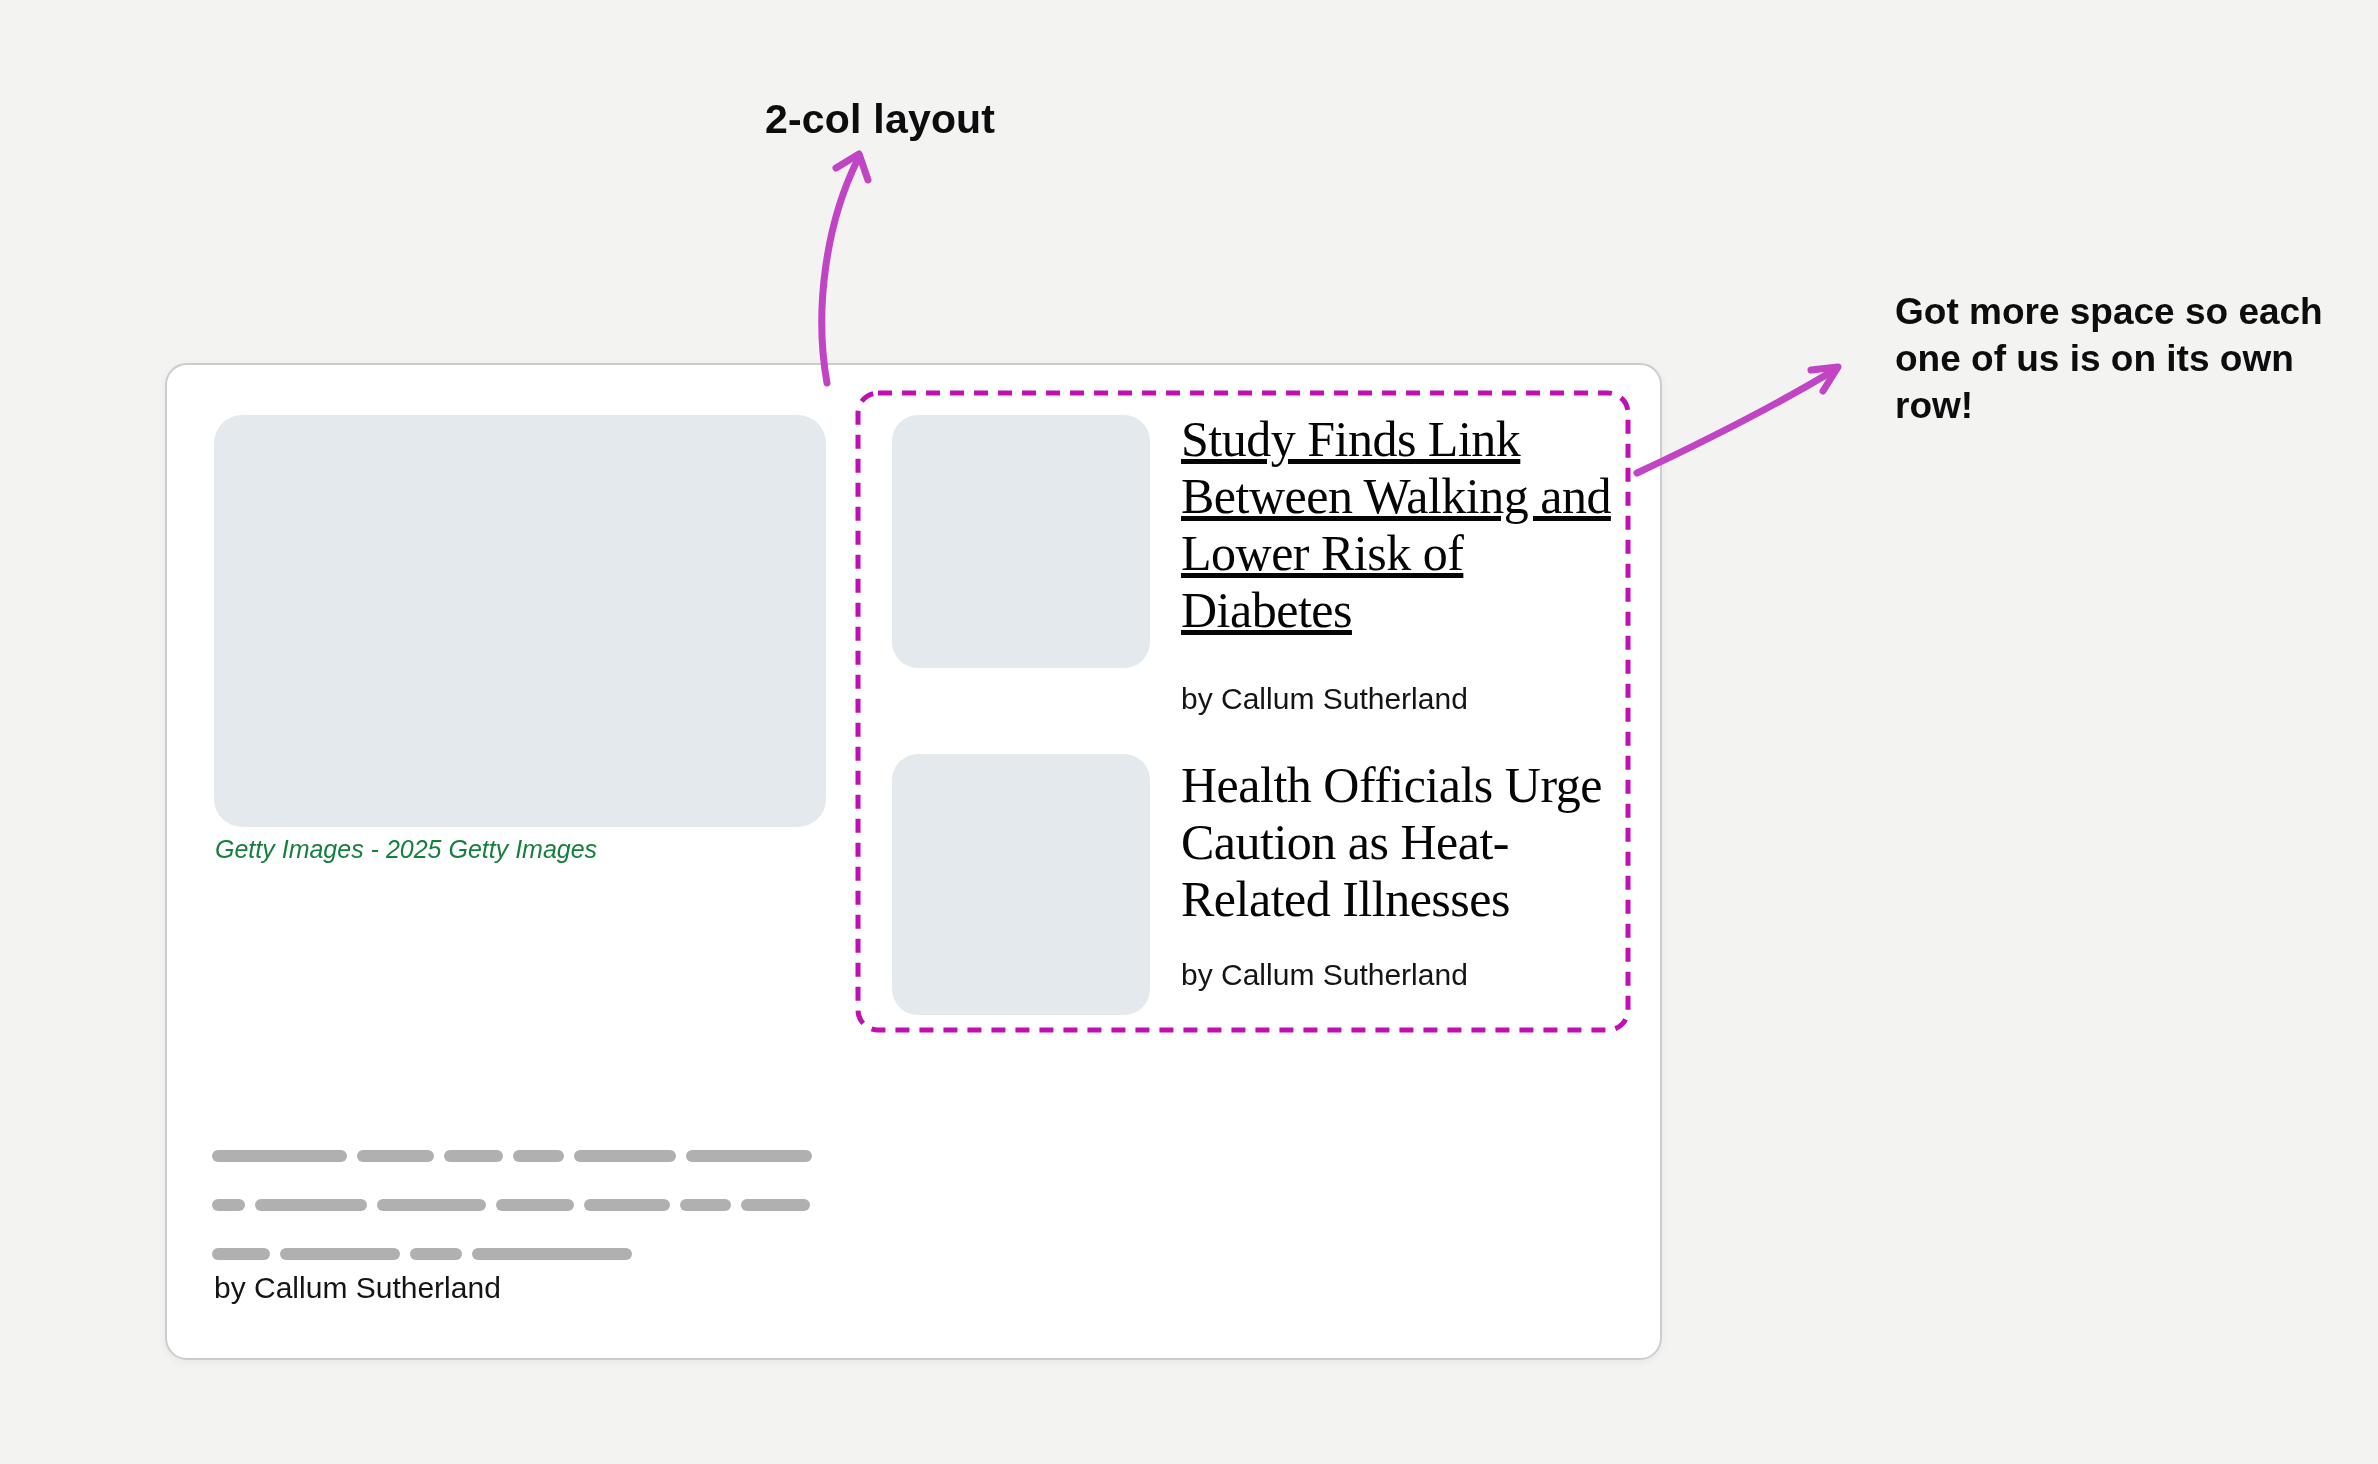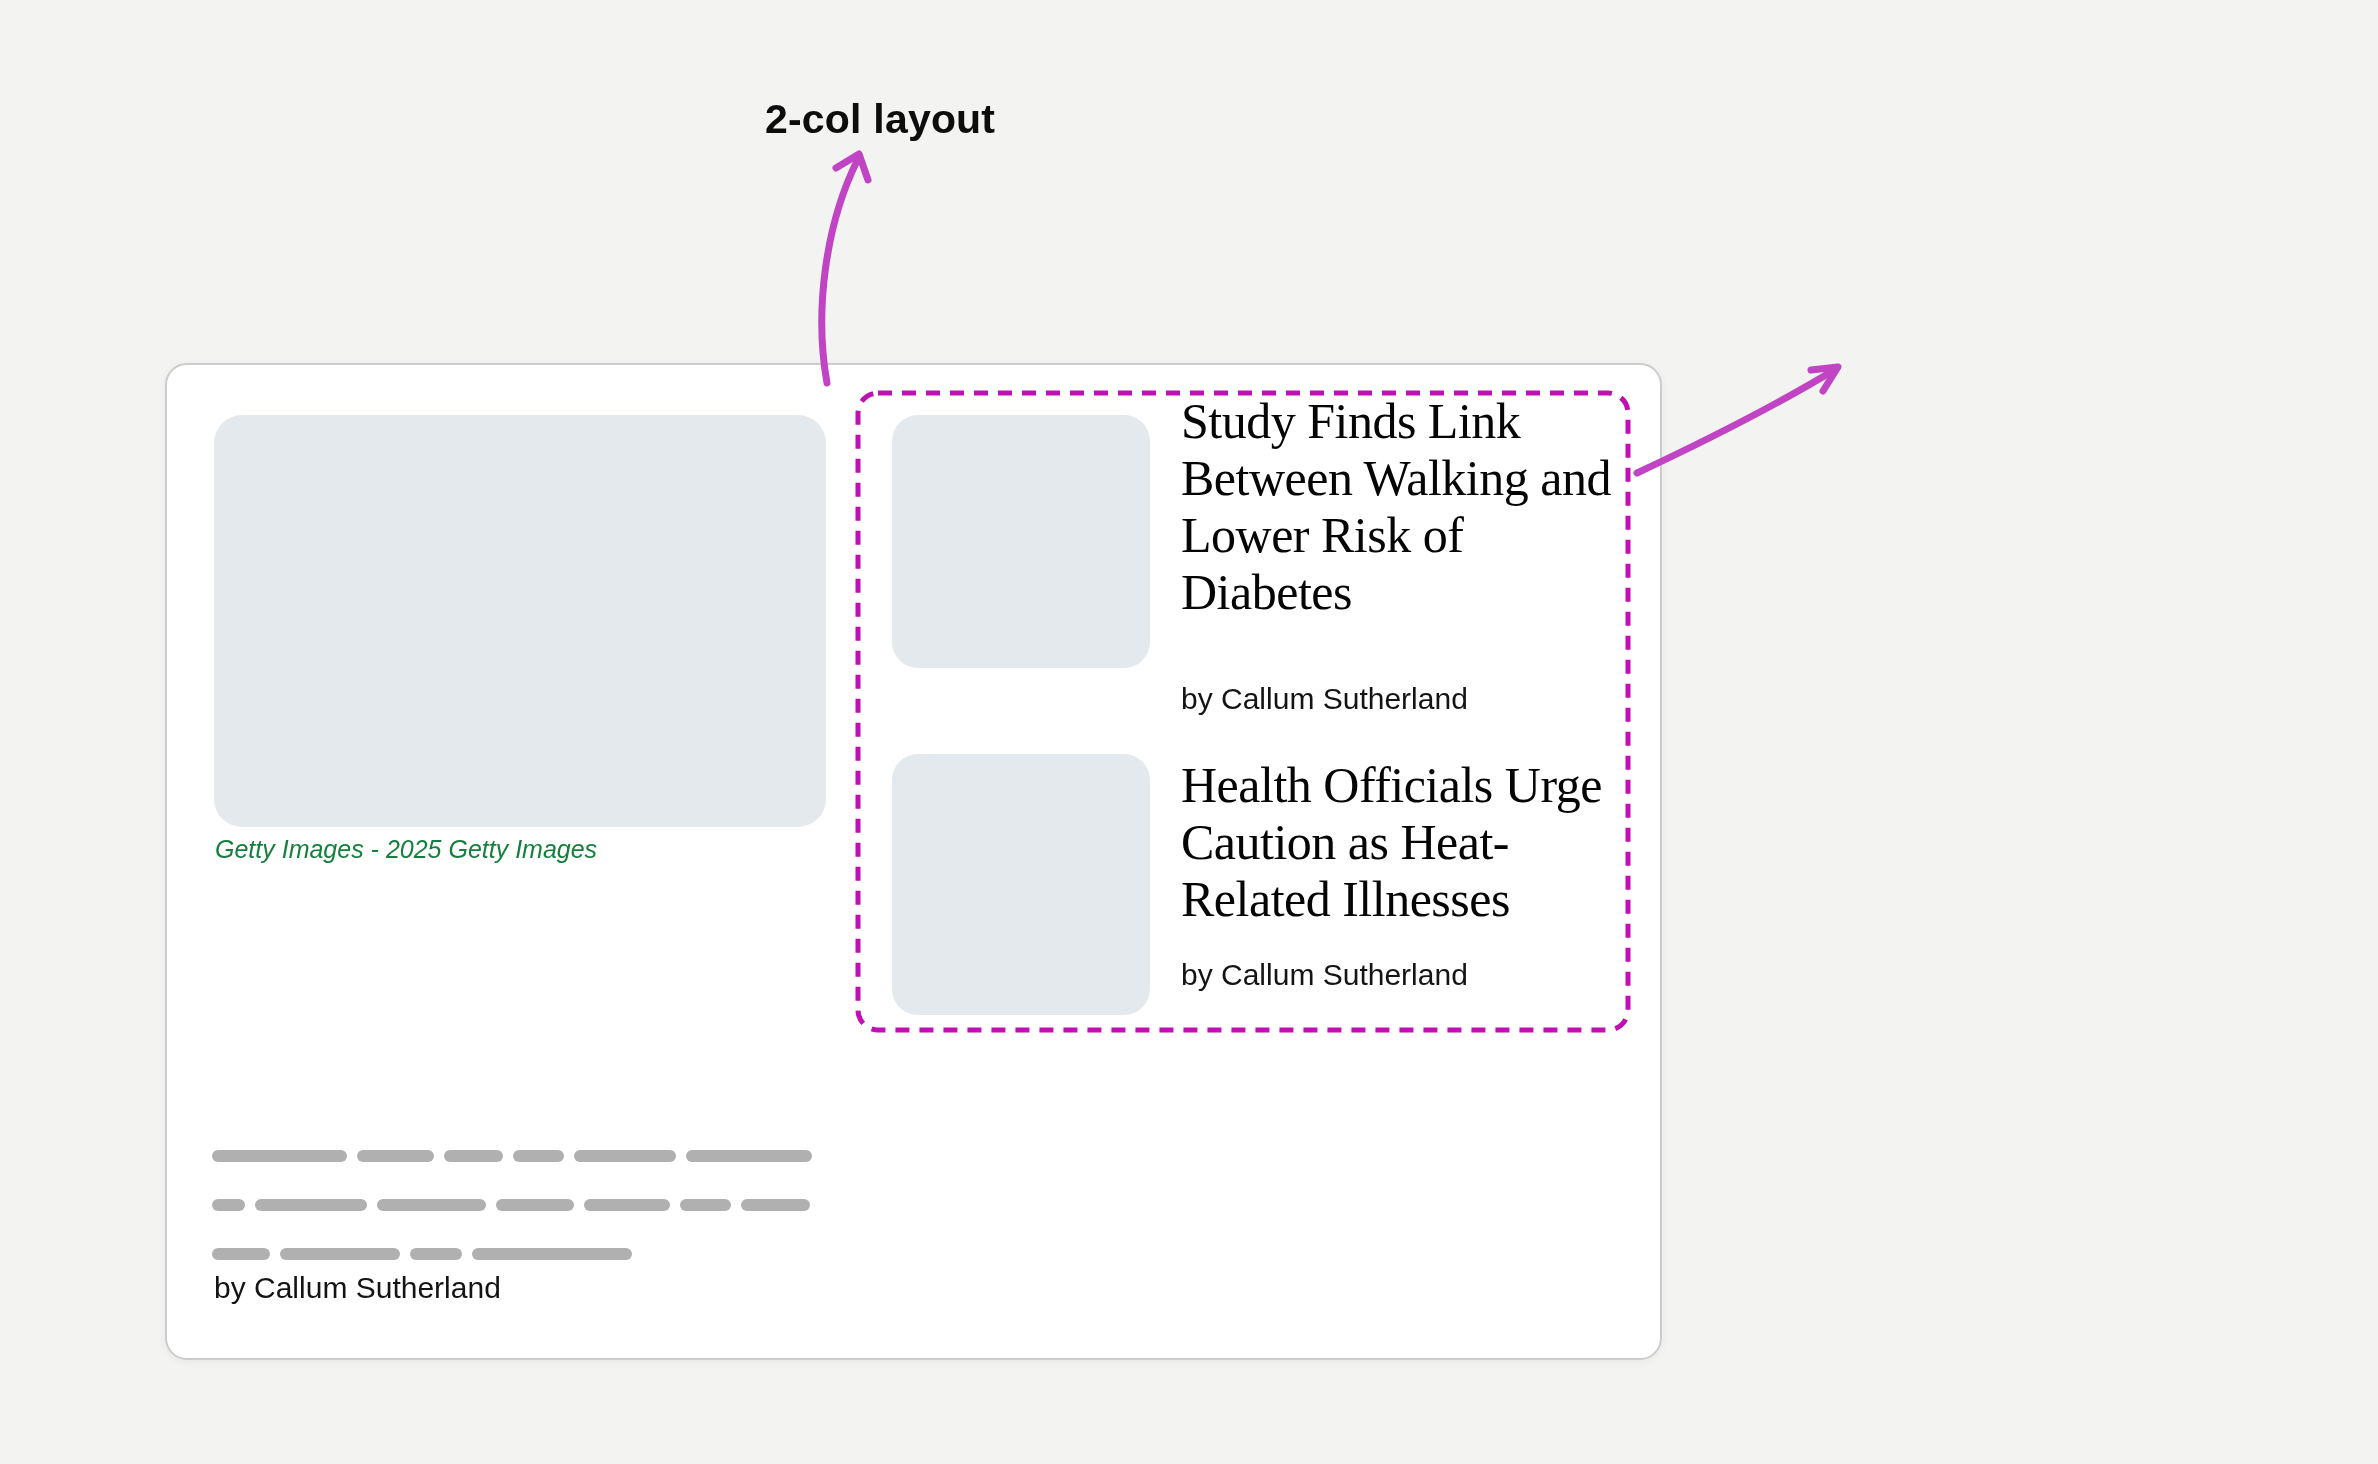--- a/index.html
+++ b/index.html
@@ -62,34 +62,37 @@
   
   .thumb{border-radius:26px;}
   .thumb-1{left:725px;top:50px;width:258px;height:253px;}
   .thumb-2{left:725px;top:389px;width:258px;height:261px;}
   .item-headline{
     position:absolute;left:1014px;width:455px;
     font-family:"Liberation Serif",serif;font-weight:400;
     font-size:50px;line-height:57px;letter-spacing:-0.5px;color:#050505;
     cursor:pointer;
   }
-  .item-headline-1{top:28px;}
+  .item-headline-1{top:46px;text-decoration:underline;}
   .item-headline-2{top:392px;}
   .item-byline-1{left:1014px;top:317px;}
   .item-byline-2{left:1014px;top:593px;}
 
   
   .overlay{position:absolute;inset:0;pointer-events:none;}
 </style>
 </head>
 <body>
 
 <div class="canvas">
 
   <div class="note note-top">2-col layout</div>
+  <div class="note note-right">Got more space so each
+one of us is on its own
+row!</div>
 
   <div class="card">
 
     <div class="img-ph feature-img"></div>
     <div class="caption">Getty Images - 2025 Getty Images</div>
 
     <div class="skeleton" id="skeleton-rows">
         <div class="sk-row"><span class="sk-bar" style="width: 135px;"></span><span class="sk-bar" style="width: 77px;"></span><span class="sk-bar" style="width: 59px;"></span><span class="sk-bar" style="width: 51px;"></span><span class="sk-bar" style="width: 102px;"></span><span class="sk-bar" style="width: 126px;"></span></div>
         <div class="sk-row"><span class="sk-bar" style="width: 33px;"></span><span class="sk-bar" style="width: 112px;"></span><span class="sk-bar" style="width: 109px;"></span><span class="sk-bar" style="width: 78px;"></span><span class="sk-bar" style="width: 86px;"></span><span class="sk-bar" style="width: 51px;"></span><span class="sk-bar" style="width: 69px;"></span></div>
         <div class="sk-row"><span class="sk-bar" style="width: 58px;"></span><span class="sk-bar" style="width: 120px;"></span><span class="sk-bar" style="width: 52px;"></span><span class="sk-bar" style="width: 160px;"></span></div>

